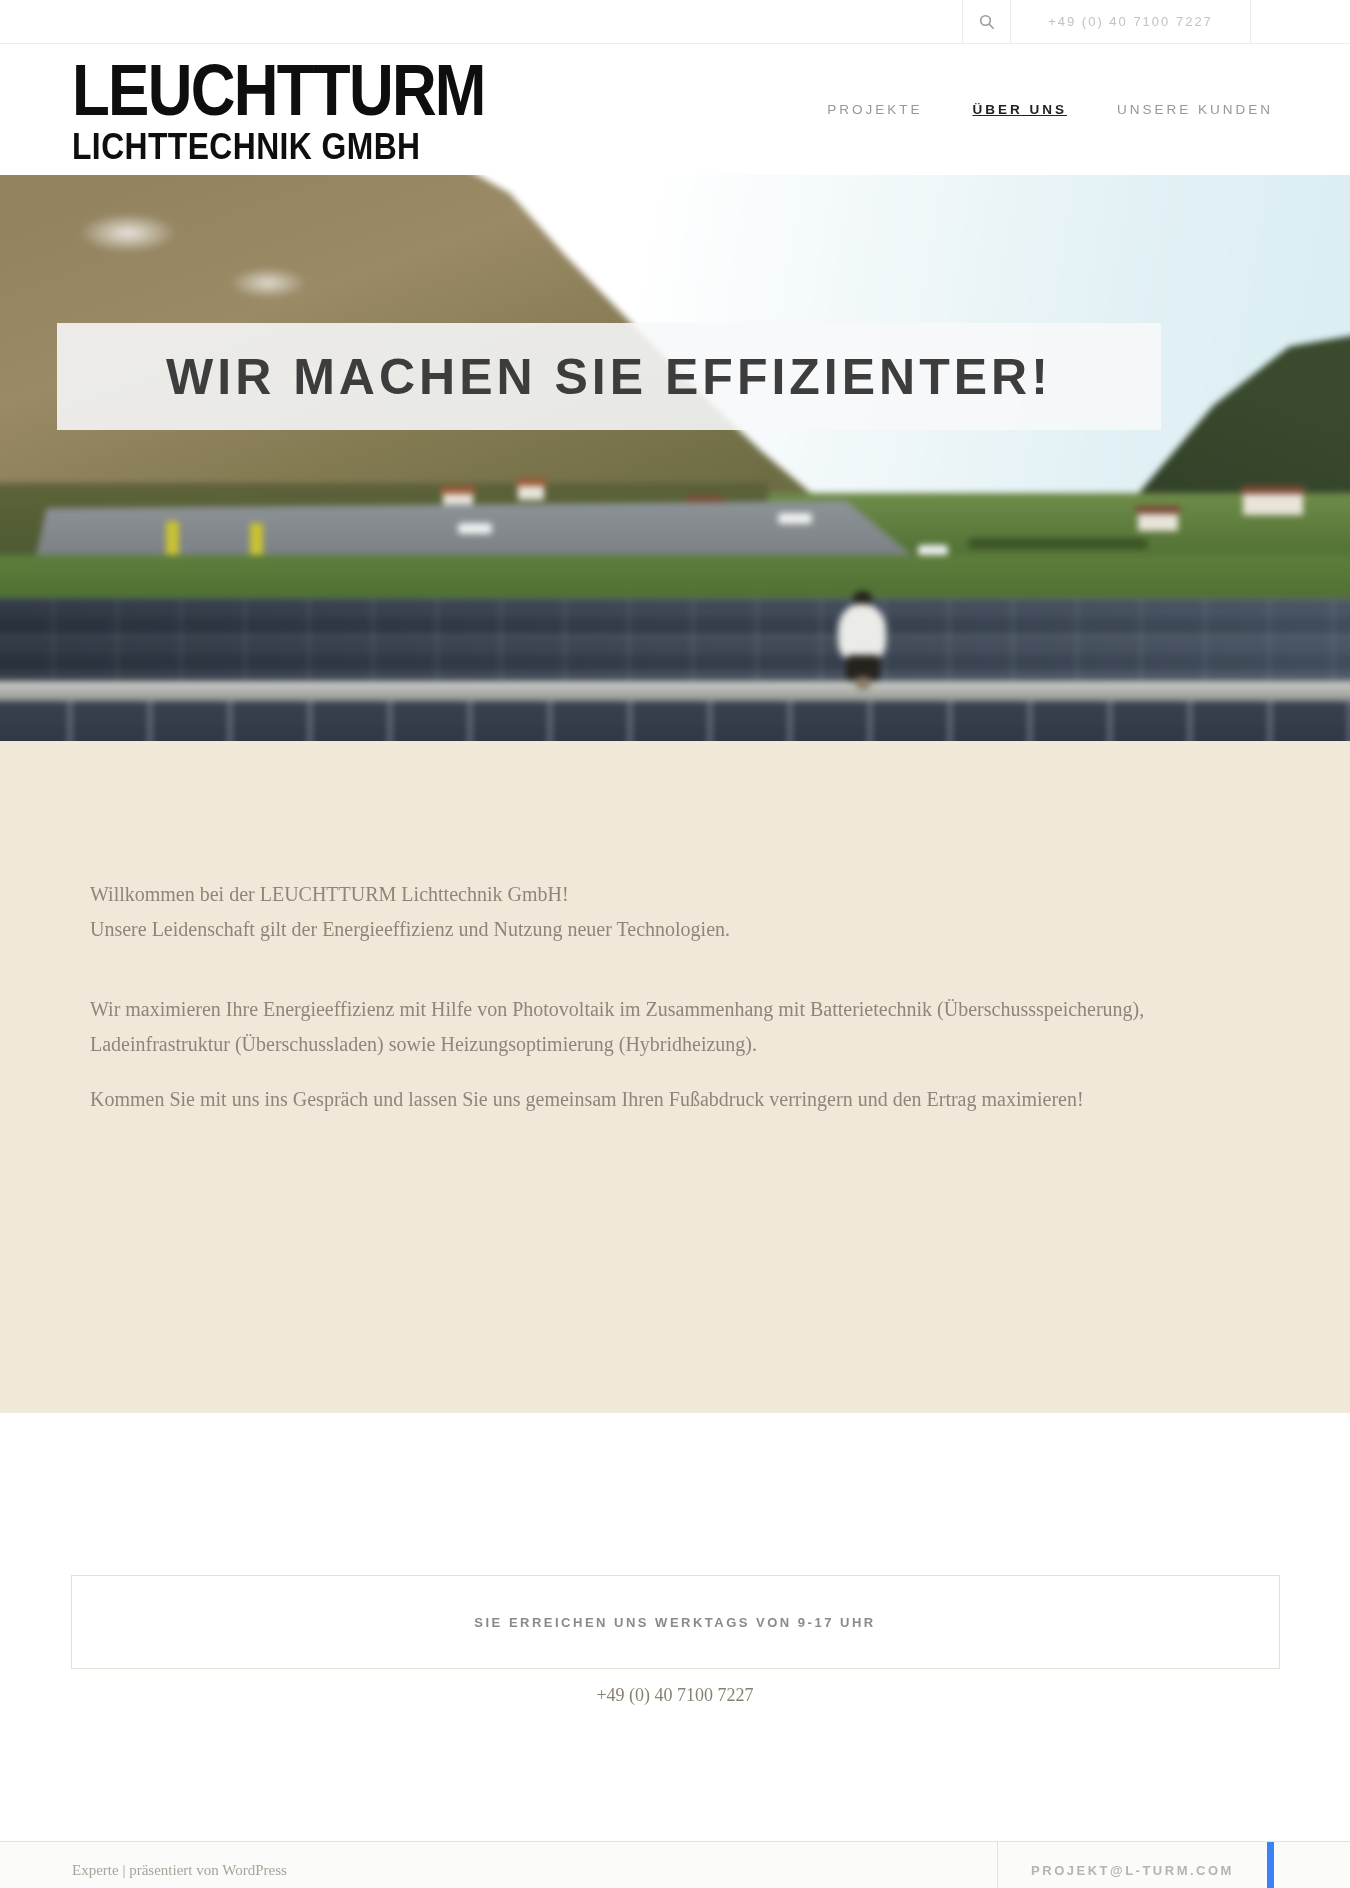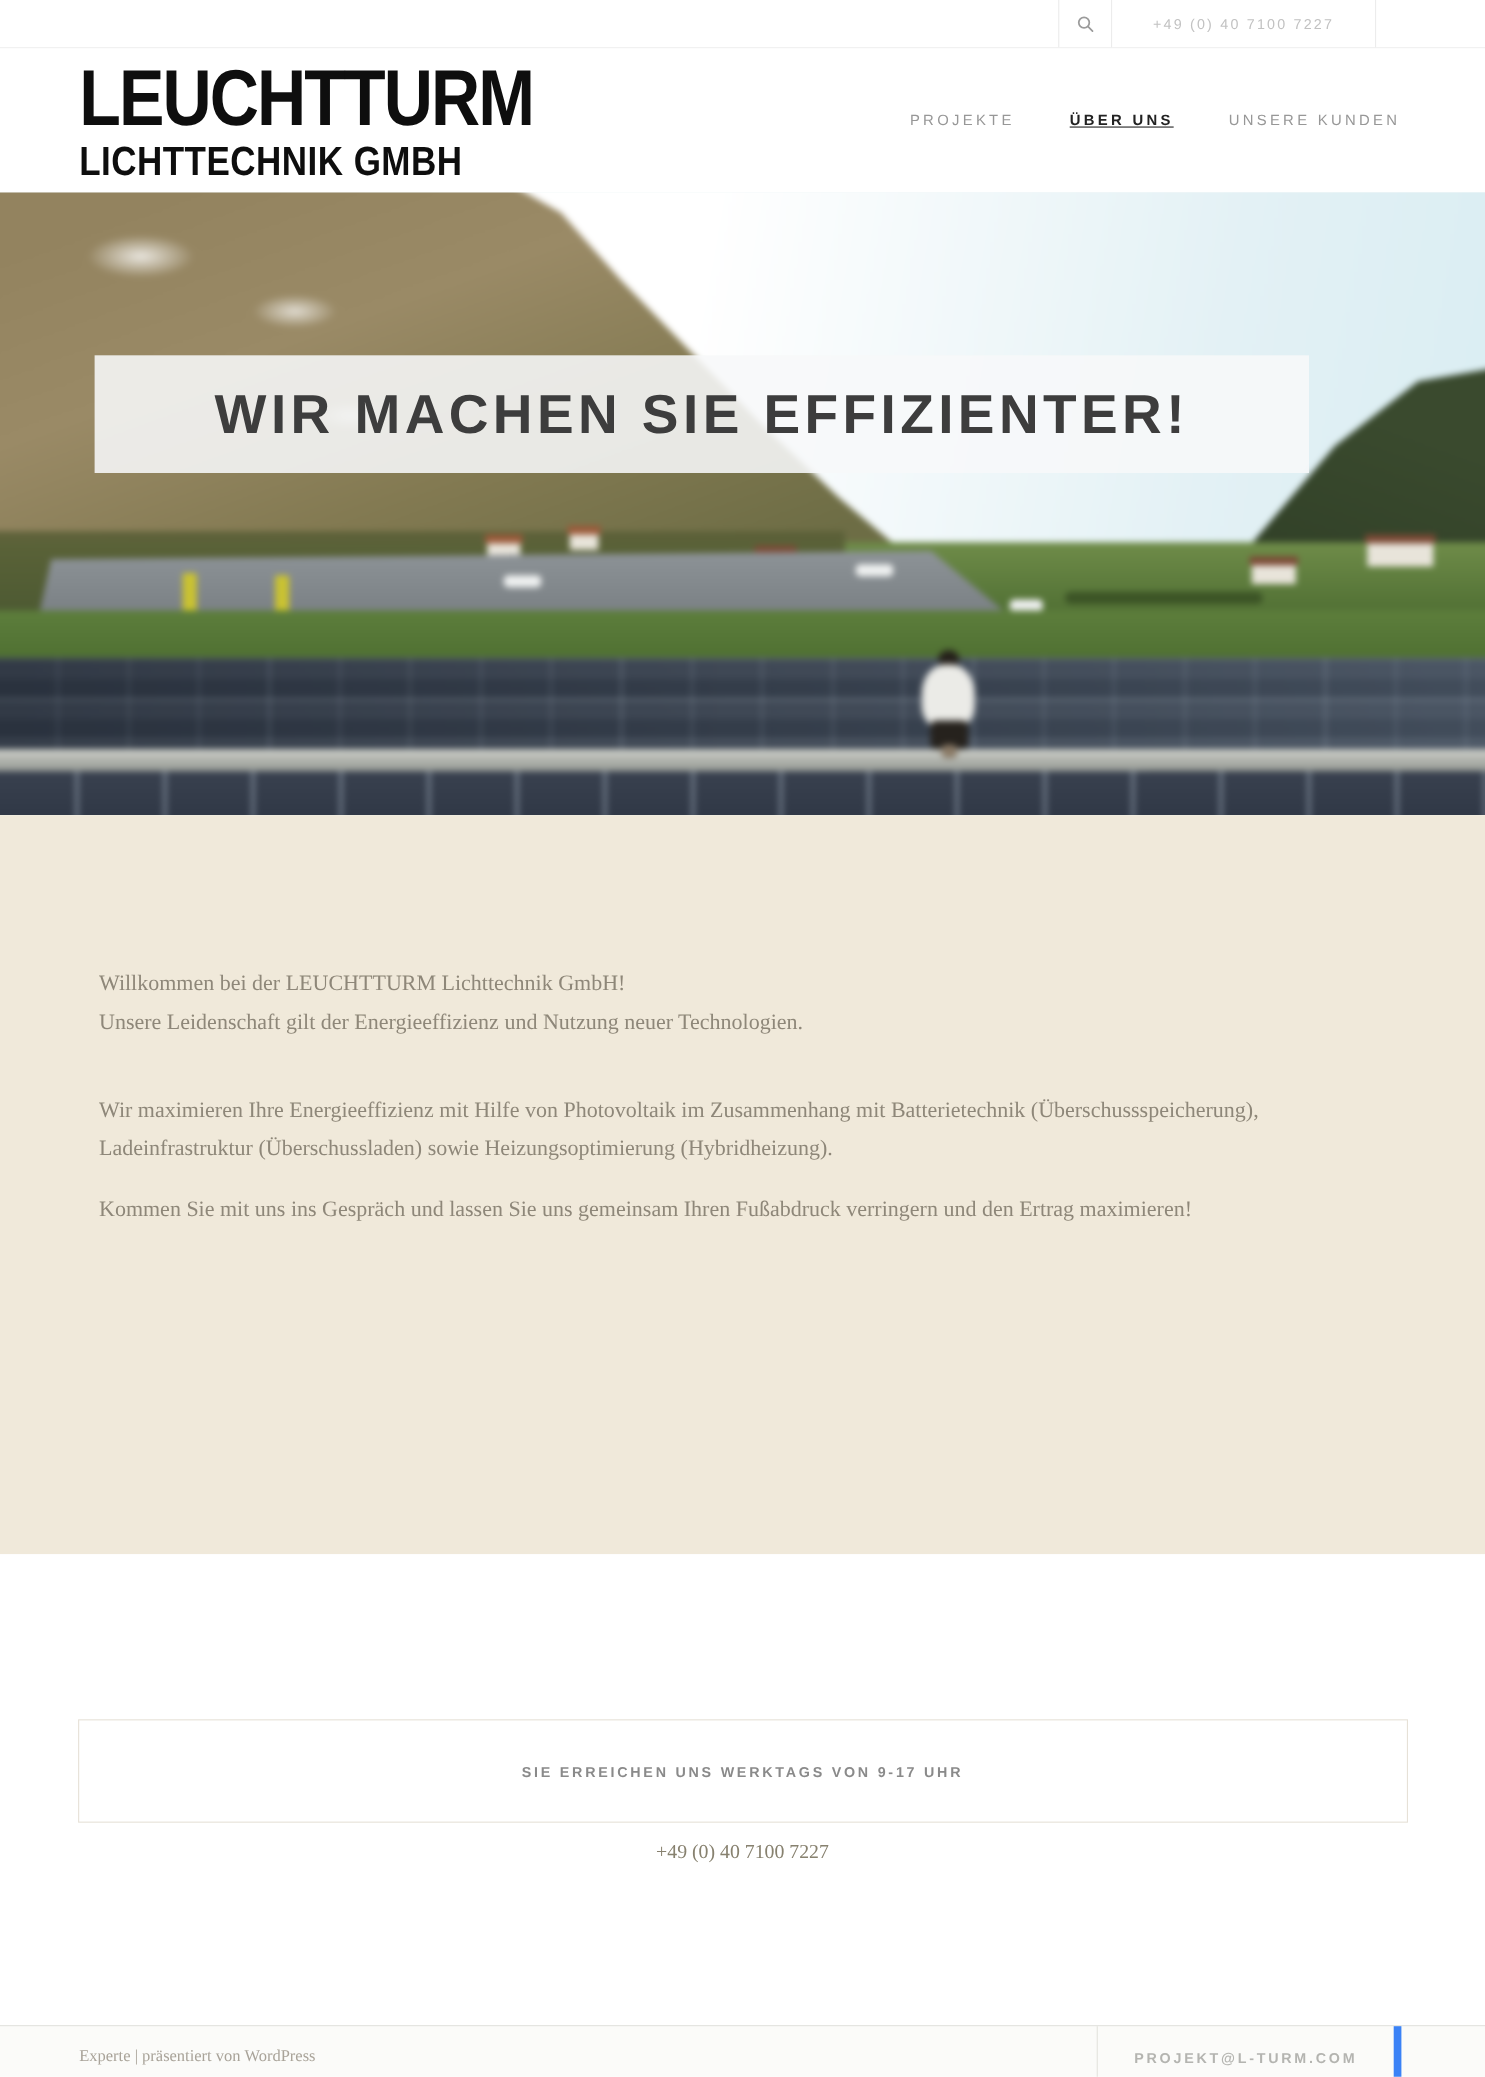--- a/index.html
+++ b/index.html
@@ -100,40 +100,40 @@
       repeating-linear-gradient(90deg, rgba(210,225,240,.35) 0 4px, rgba(0,0,0,0) 4px 80px),
       linear-gradient(180deg, #39414f, #2e3644);
   }
   .person { left:846px; top:428px; width:56px; height:96px; filter:blur(1px); }
   .person .head { position:absolute; left:19px; top:0; width:19px; height:17px; background:#241f1a; border-radius:50%; }
   .person .torso { position:absolute; left:4px; top:13px; width:48px; height:58px; background:#ebebe7; border-radius:45% 45% 35% 35%; }
   .person .shorts { position:absolute; left:12px; top:64px; width:34px; height:26px; background:#26221d; border-radius:5px; }
   .person .leg { position:absolute; left:22px; top:86px; width:14px; height:12px; background:#8a7a66; border-radius:4px; }
 
   .hero-banner {
-    position:absolute; left:86px; top:148px; width:1104px; height:107px;
+    position:absolute; left:57px; top:148px; width:1104px; height:107px;
     background:rgba(247,248,249,0.88);
     display:flex; align-items:center; justify-content:center;
   }
   .hero-title {
     font-size:50px; font-weight:800; letter-spacing:4px; color:#3d3d3d; white-space:nowrap;
   }
 
   
   .about {
     height:672px; background:#f0e9da; padding:136px 95px 0 90px;
     font-family:"Liberation Serif", serif; color:#8e8779; font-size:20px; line-height:35px;
   }
   .about p { margin-bottom:45px; max-width:1170px; }
   .about p.tight { margin-bottom:20px; }
 
   
   .contact { height:428px; background:#ffffff; padding-top:150px; }
   .contact-box {
-    width:1209px; height:94px; margin:0 auto; background:#fff;
+    width:1209px; height:94px; margin:12px auto; background:#fff;
     border:1px solid #e6e1d7; display:flex; align-items:center; justify-content:center;
   }
   .contact-box-title {
     font-size:13px; letter-spacing:2.5px; color:#8a8a8a; font-weight:600; white-space:nowrap;
   }
   .contact-phone {
     margin-top:16px; text-align:center; font-family:"Liberation Serif", serif;
     font-size:18px; color:#87816f;
   }
 

